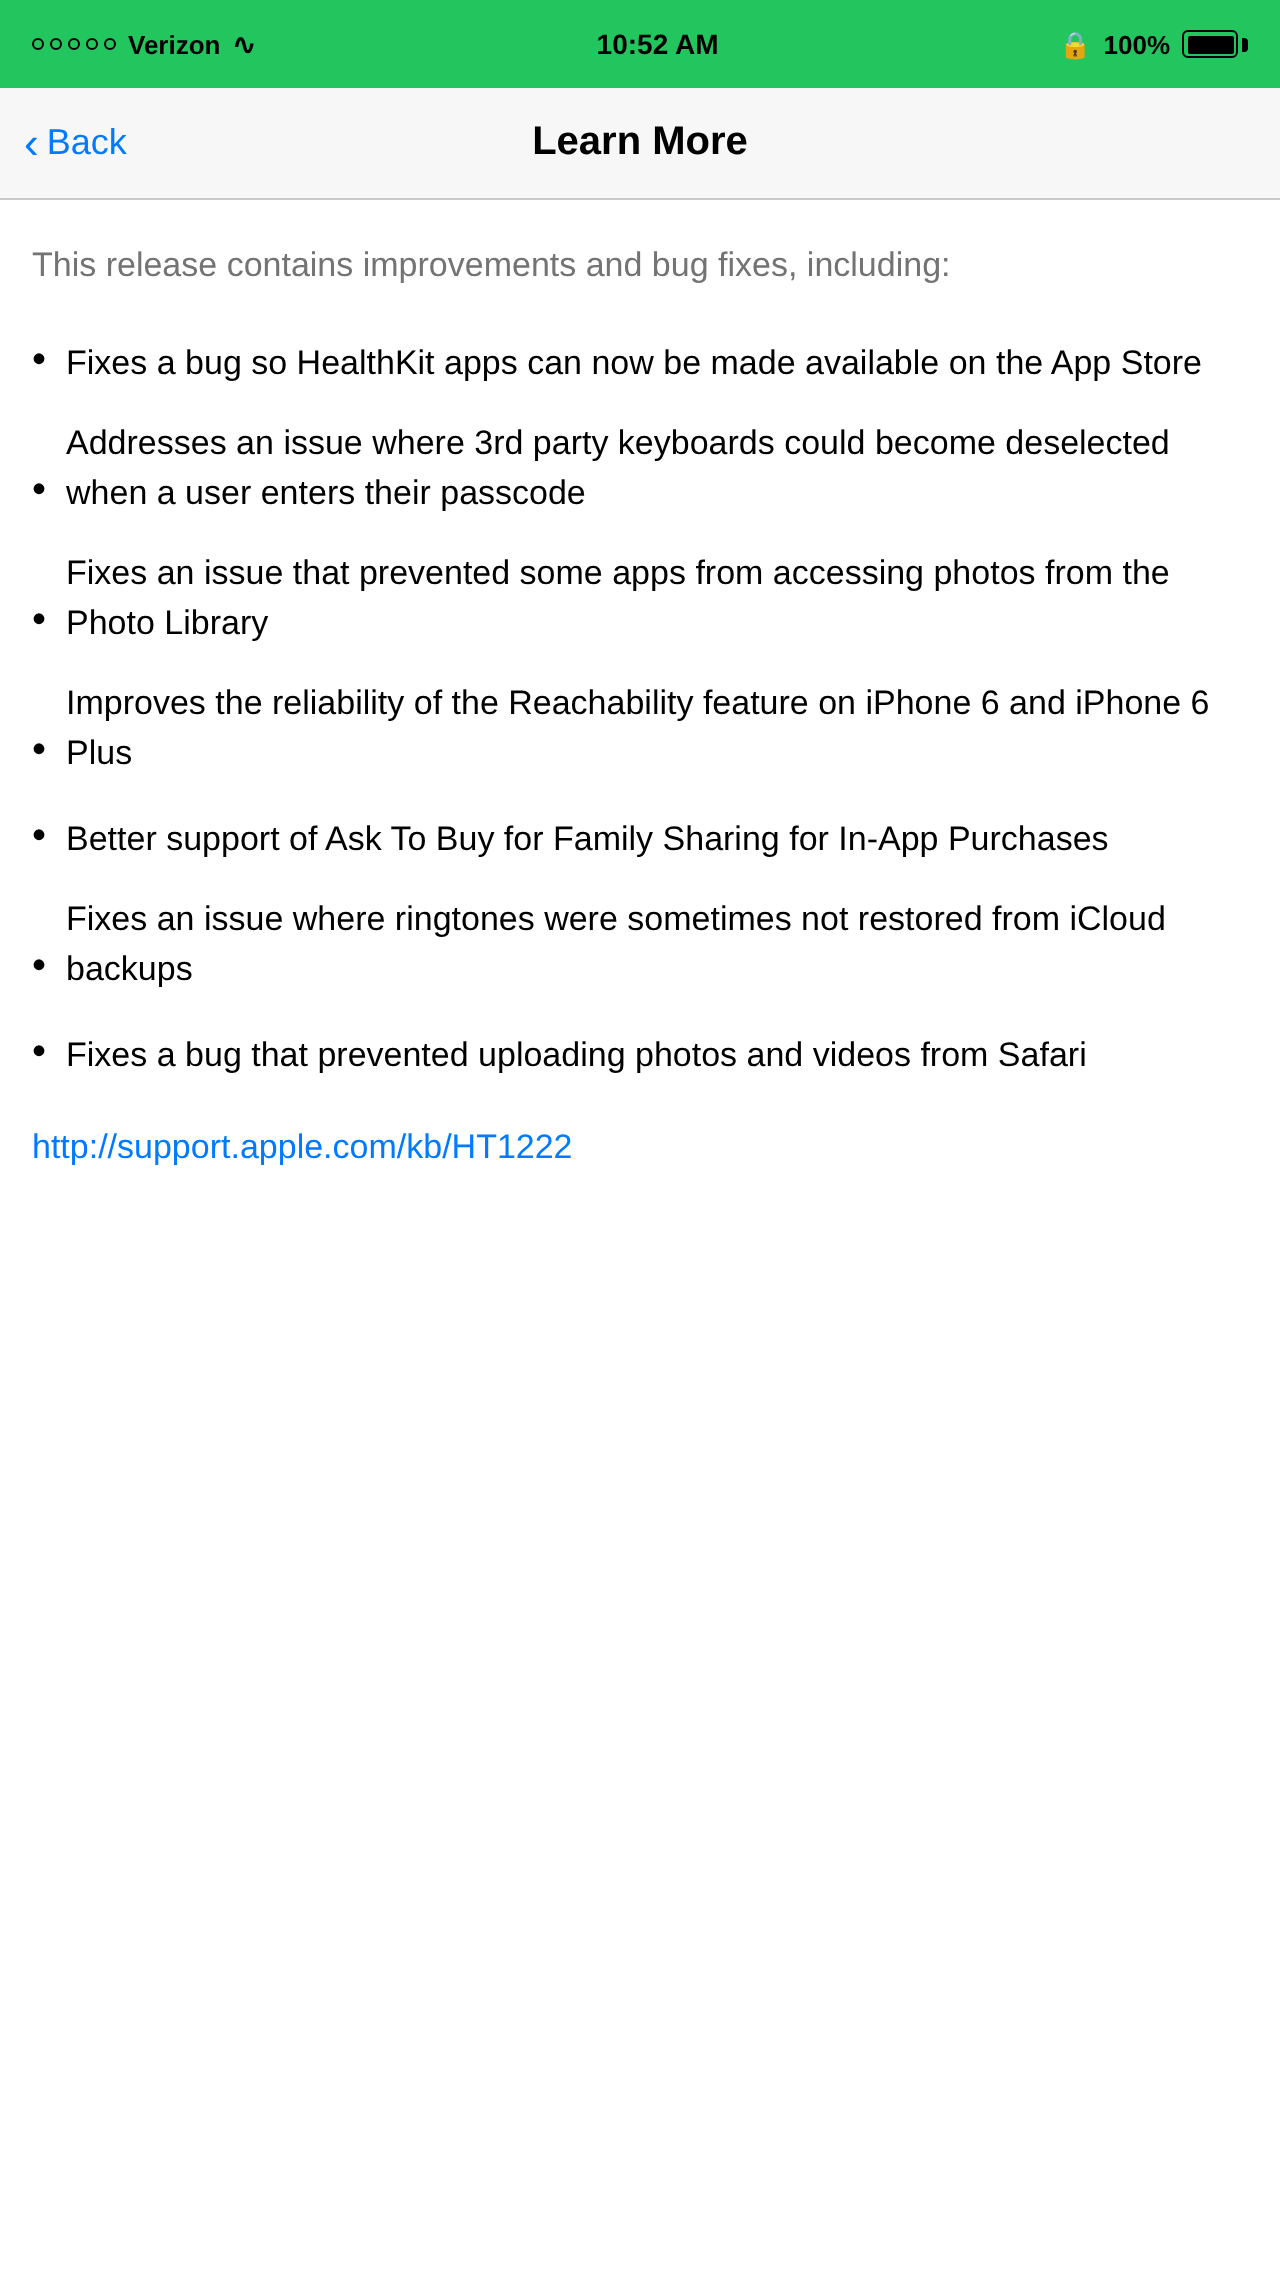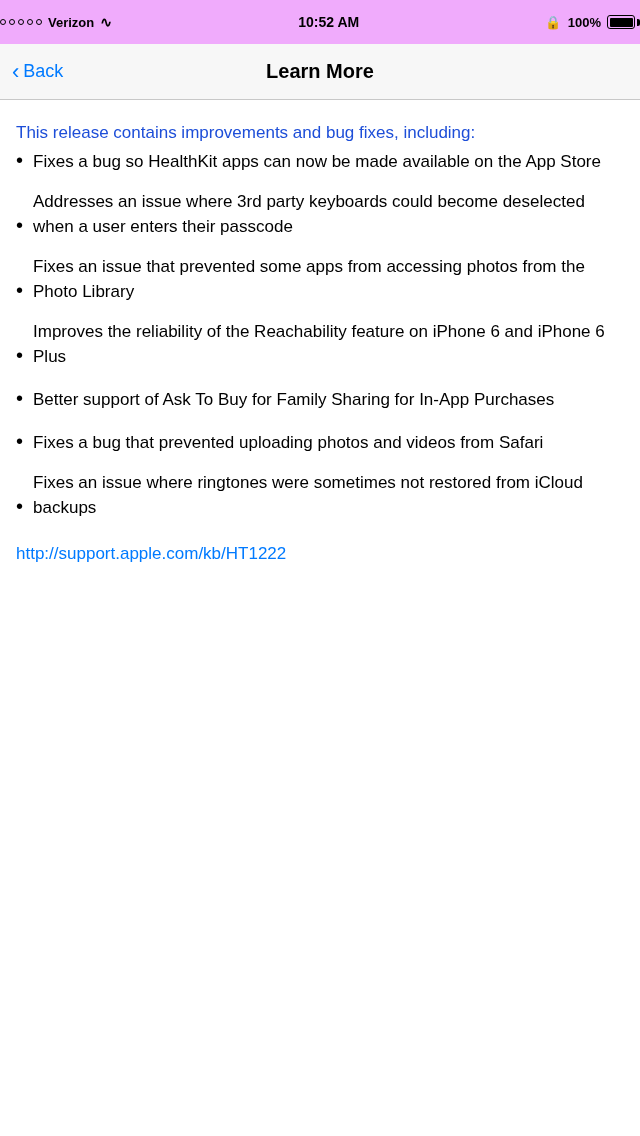--- a/index.html
+++ b/index.html
@@ -13,22 +13,22 @@
       font-size: 17px;
       color: #000000;
     }
 
     
     .status-bar {
       display: flex;
       align-items: center;
       justify-content: space-between;
       height: 44px;
-      padding: 0 0;
-      background: #f0abfc;
+      padding: 0 16px;
+      background: #22c55e;
     }
 
     .status-left {
       display: flex;
       align-items: center;
       gap: 6px;
       font-size: 13px;
       font-weight: 600;
       color: #000;
     }
@@ -131,21 +131,22 @@
     }
 
     
     .content {
       padding: 20px 16px 40px 16px;
       line-height: 1.5;
     }
 
     .intro-text {
       font-size: 17px;
-      color: #1d4ed8;
+      color: #737373;
+      margin-bottom: 20px;
     }
 
     .bullet-list {
       list-style: none;
       padding: 0;
       margin-bottom: 20px;
     }
 
     .bullet-list li {
       display: flex;
@@ -226,24 +227,24 @@
     <li>
       <span>Fixes an issue that prevented some apps from accessing photos from the Photo Library</span>
     </li>
     <li>
       <span>Improves the reliability of the Reachability feature on iPhone 6 and iPhone 6 Plus</span>
     </li>
     <li>
       <span>Better support of Ask To Buy for Family Sharing for In-App Purchases</span>
     </li>
     <li>
+      <span>Fixes an issue where ringtones were sometimes not restored from iCloud backups</span>
+    </li>
+    <li>
       <span>Fixes a bug that prevented uploading photos and videos from Safari</span>
-    </li>
-    <li>
-      <span>Fixes an issue where ringtones were sometimes not restored from iCloud backups</span>
     </li>
   </ul>
 
   <div class="footer-text">
     <a class="support-link" href="#">
       <span>http://support.apple.com/kb/HT1222</span>
     </a>
   </div>
 </div>
 

